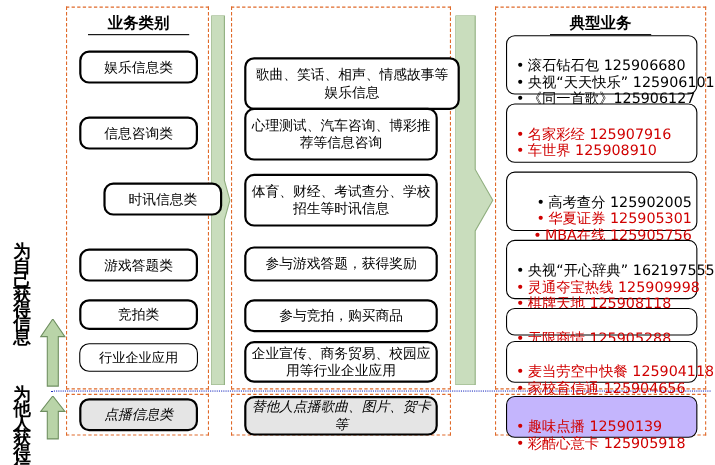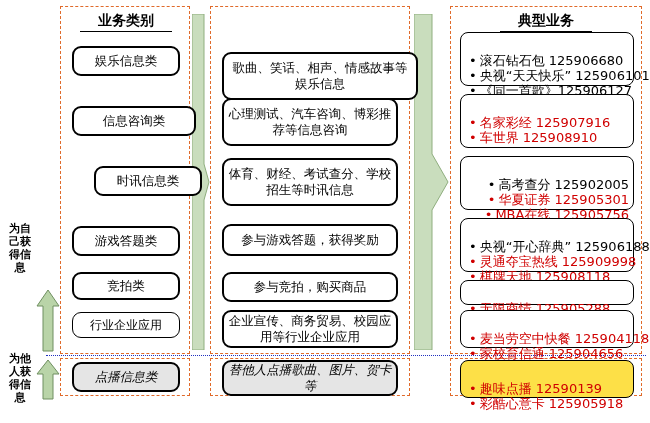--- a/index.html
+++ b/index.html
@@ -9,21 +9,21 @@
     font-family:"DejaVu Sans","Liberation Sans",sans-serif;
     overflow:hidden;
     position:relative;
   }
   .canvas{position:absolute;left:0;top:0;width:650px;height:423px;}
 
   
   .leftlabel{
     position:absolute;
     width:28px;
-    font-size:11px;
+    font-size:16px;
     line-height:13px;
     color:#000;
     text-align:center;
     font-weight:bold;
   }
   #left-label-self{left:6px;top:222px;}
   #left-label-other{left:6px;top:352px;}
 
   
   .uparrow{position:absolute;}
@@ -87,21 +87,21 @@
     position:absolute;
     box-sizing:border-box;
     border:1.6px solid #000;
     border-radius:8px;
     background:#ffffff;
     font-size:13px;
     line-height:15px;
     padding:20px 4px 3px 8px;
     color:#000;
   }
-  .listbox.yellow{background:#fde047;}
+  .listbox.yellow{background:#c4b5fd;}
   .listbox div{white-space:nowrap;}
   .listbox .bl::before{content:"\2022";margin-right:3px;}
   .red{color:#d00000;}
 
   
   .garrow{position:absolute;}
 
   
 </style>
 </head>
@@ -144,21 +144,21 @@
   <div class="colhead" style="left:262px;top:12px;width:92px;margin-top:44px;">
     <span class="hd">业务内容</span>
     <span class="underline"></span>
   </div>
   <div class="colhead" style="left:500px;top:12px;width:92px;">
     <span class="hd">典型业务</span>
     <span class="underline"></span>
   </div>
 
   <div class="box" style="left:72px;top:46px;width:108px;height:30px;">娱乐信息类</div>
-  <div class="box" style="left:72px;top:106px;width:124px;height:30px;">信息咨询类</div>
+  <div class="box" style="left:72px;top:106px;width:108px;height:30px;">信息咨询类</div>
   <div class="box" style="left:72px;top:166px;width:108px;height:30px;margin-left:22px;">时讯信息类</div>
   <div class="box" style="left:72px;top:226px;width:108px;height:30px;">游戏答题类</div>
   <div class="box" style="left:72px;top:272px;width:108px;height:28px;">竞拍类</div>
   <div class="box thin" style="left:72px;top:312px;width:108px;height:26px;font-size:12px;">行业企业应用</div>
   <div class="box yellow" style="left:72px;top:362px;width:108px;height:30px;">点播信息类</div>
 
   <div class="box" style="left:222px;top:36px;width:196px;height:48px;margin-top:16px;">歌曲、笑话、相声、情感故事等娱乐信息</div>
   <div class="box" style="left:222px;top:98px;width:176px;height:48px;">心理测试、汽车咨询、博彩推荐等信息咨询</div>
   <div class="box" style="left:222px;top:158px;width:176px;height:48px;">体育、财经、考试查分、学校招生等时讯信息</div>
   <div class="box" style="left:222px;top:224px;width:176px;height:32px;">参与游戏答题，获得奖励</div>
@@ -177,21 +177,21 @@
     <div class="bl red">车世界  125908910</div>
   </div>
 
   <div class="listbox" style="left:460px;top:156px;width:174px;height:54px;text-align:right;">
     <div class="bl">高考查分  125902005</div>
     <div class="bl red">华夏证券  125905301</div>
     <div class="bl red">MBA在线  125905756</div>
   </div>
 
   <div class="listbox" style="left:460px;top:218px;width:174px;height:54px;">
-    <div class="bl">央视“开心辞典”  125906188</div>
+    <div class="bl">央视“开心辞典”  162197555</div>
     <div class="bl red">灵通夺宝热线  125909998</div>
     <div class="bl red">棋牌天地  125908118</div>
   </div>
 
   <div class="listbox" style="left:460px;top:280px;width:174px;height:22px;">
     <div class="bl red">无限商情  125905288</div>
   </div>
 
   <div class="listbox" style="left:460px;top:310px;width:174px;height:38px;">
     <div class="bl red">麦当劳空中快餐  125904118</div>

